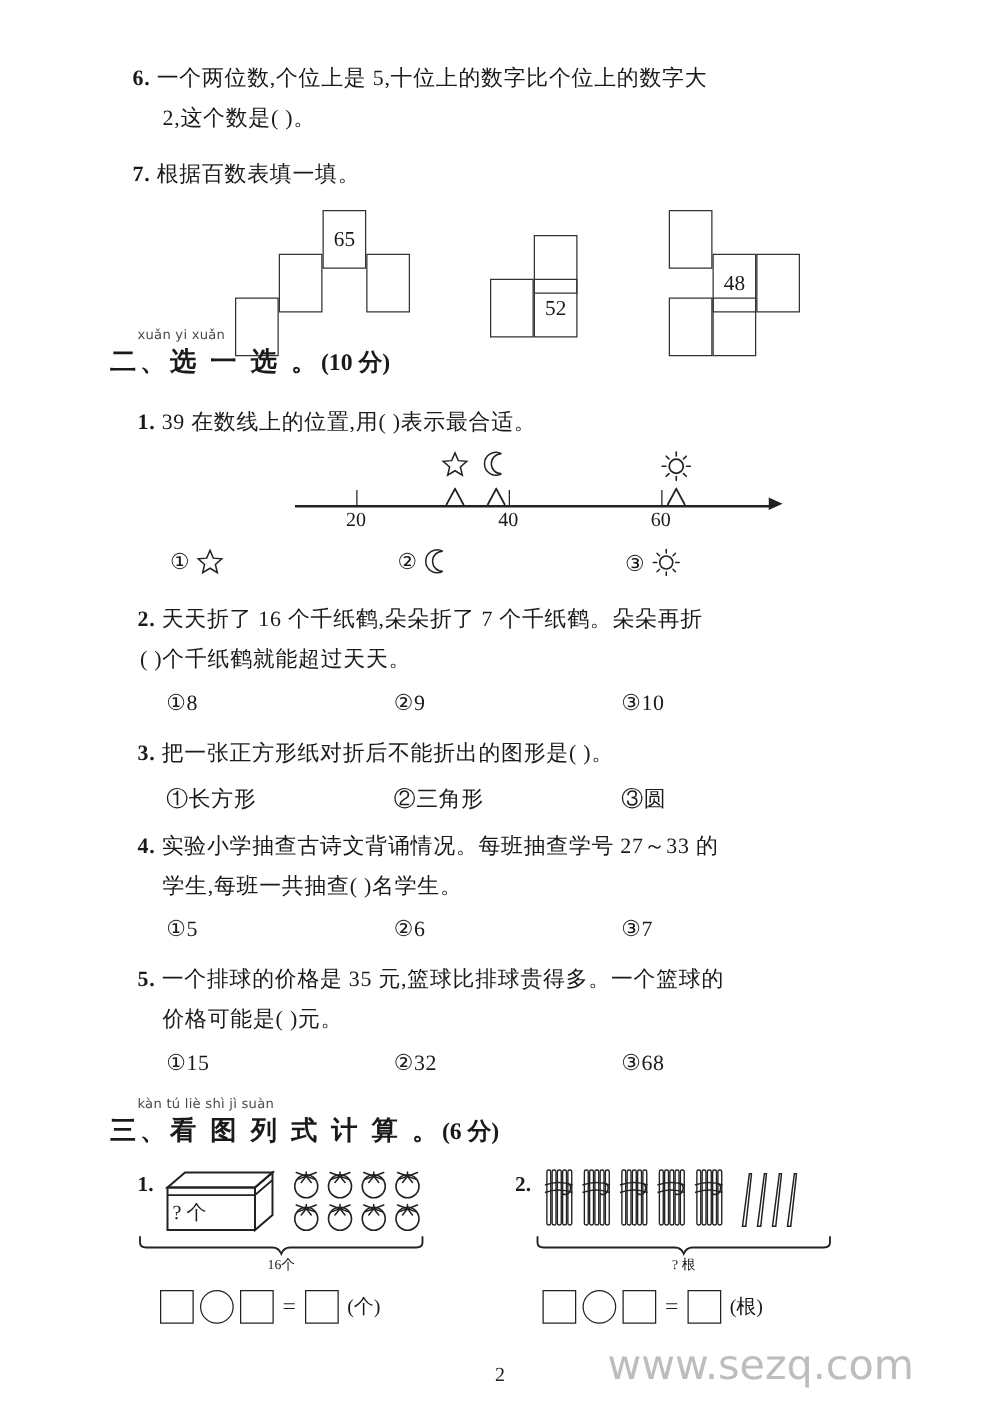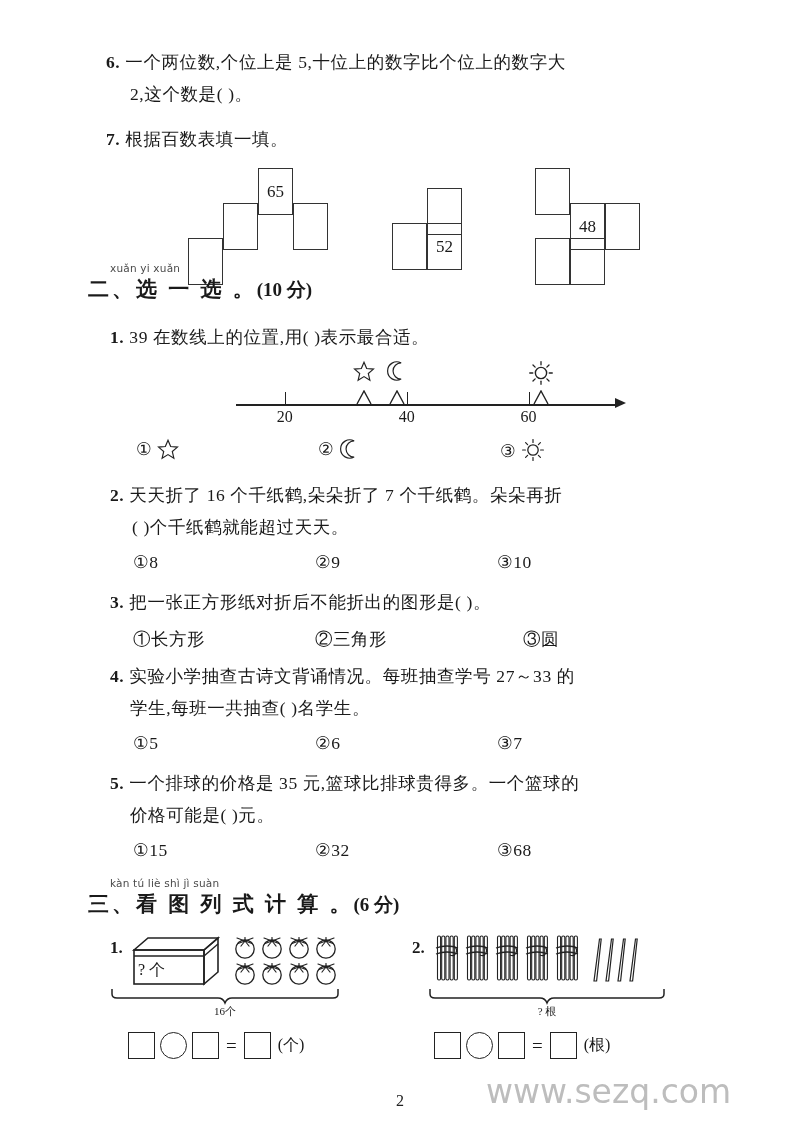--- a/index.html
+++ b/index.html
@@ -277,32 +277,32 @@
             <line x1="6.6" y1="17.4" x2="4.6" y2="19.4"></line>
         </g>
       </svg>
     </span>
   </div>
 
   <div class="qline" style="left:110px; top:487px;">
     <span class="qnum">2.</span>
     <span>天天折了 16 个千纸鹤,朵朵折了 7 个千纸鹤。朵朵再折</span>
   </div>
-  <div class="qline" style="left:132px; top:519px;">(      )个千纸鹤就能超过天天。</div>
+  <div class="qline" style="left:112px; top:519px;">(      )个千纸鹤就能超过天天。</div>
   <div class="opt" style="left:133px; top:552px;">①8</div>
   <div class="opt" style="left:315px; top:552px;">②9</div>
   <div class="opt" style="left:497px; top:552px;">③10</div>
 
   <div class="qline" style="left:110px; top:594px;">
     <span class="qnum">3.</span>
     <span>把一张正方形纸对折后不能折出的图形是(      )。</span>
   </div>
   <div class="opt" style="left:133px; top:627px;">①长方形</div>
   <div class="opt" style="left:315px; top:627px;">②三角形</div>
-  <div class="opt" style="left:523px; top:627px;">③圆</div>
+  <div class="opt" style="left:497px; top:627px;">③圆</div>
 
   <div class="qline" style="left:110px; top:668px;">
     <span class="qnum">4.</span>
     <span>实验小学抽查古诗文背诵情况。每班抽查学号 27～33 的</span>
   </div>
   <div class="qline" style="left:130px; top:700px;">学生,每班一共抽查(      )名学生。</div>
   <div class="opt" style="left:133px; top:733px;">①5</div>
   <div class="opt" style="left:315px; top:733px;">②6</div>
   <div class="opt" style="left:497px; top:733px;">③7</div>
 

